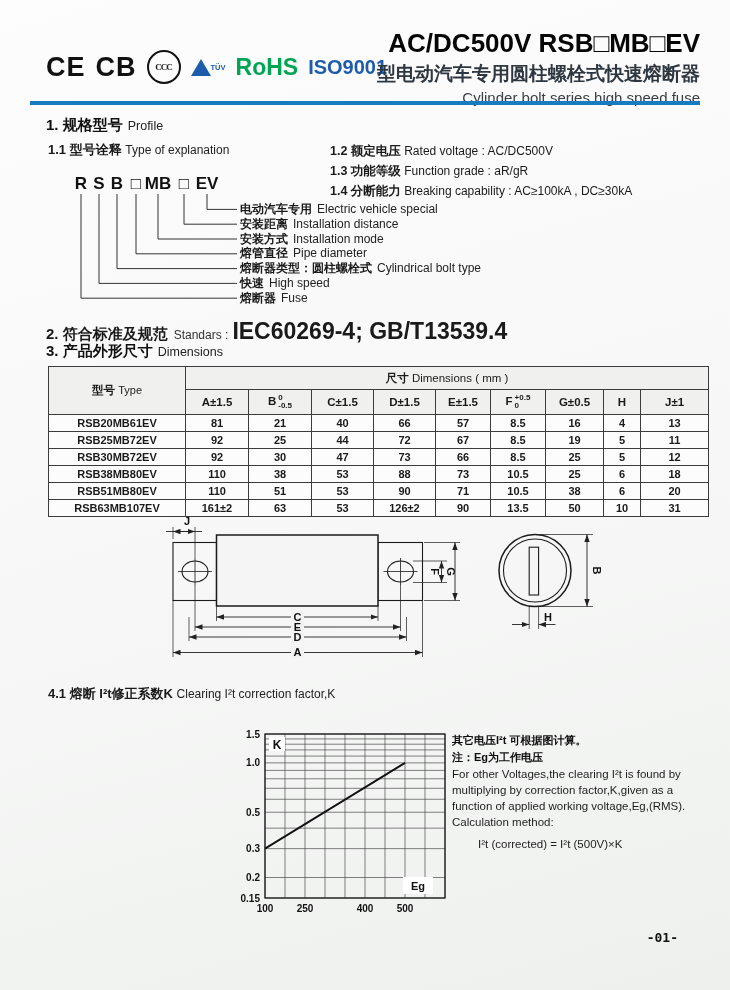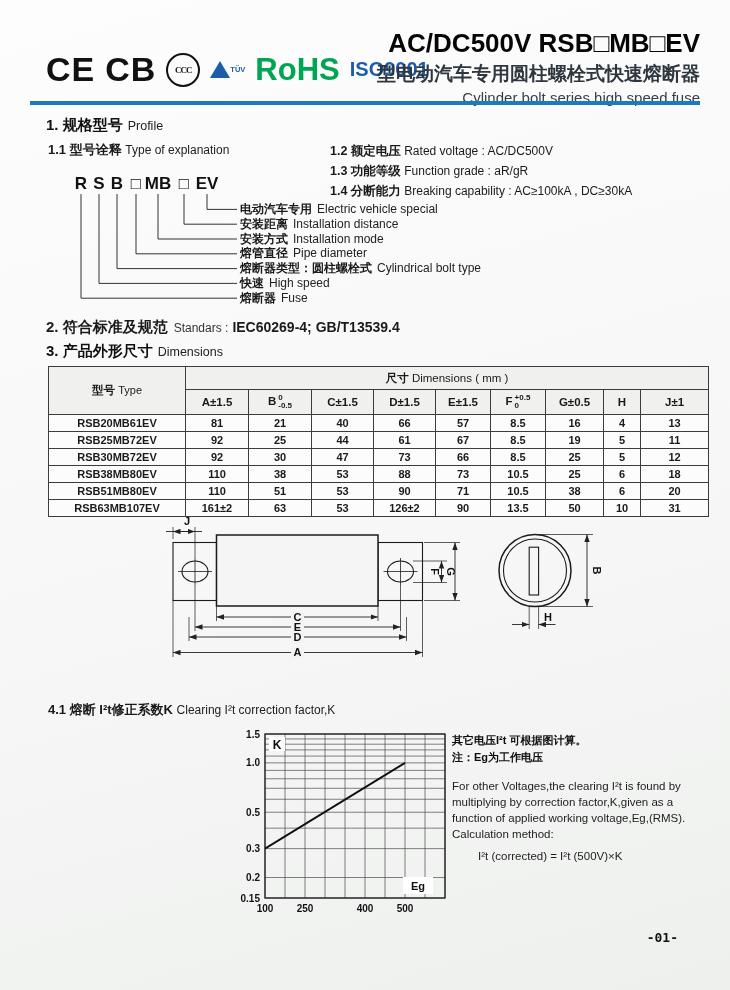--- a/index.html
+++ b/index.html
@@ -3,26 +3,26 @@
 <meta charset="utf-8">
 <style>
   html,body{margin:0;padding:0;background:#9a9a9a;}
   .page{
     position:relative;width:730px;height:990px;margin:0 auto;overflow:hidden;
     background:linear-gradient(165deg,#fdfdfd 0%,#f6f7f6 55%,#eef0ee 100%);
     font-family:"Liberation Sans","DejaVu Sans",sans-serif;color:#1a1a1a;
   }
   
   .certs{position:absolute;left:46px;top:50px;display:flex;align-items:center;gap:10px;}
-  .cert-txt{font-weight:800;font-size:34px;letter-spacing:1px;color:#111;}
+  .cert-txt{font-weight:800;font-size:27px;letter-spacing:1px;color:#111;}
   .ccc{width:30px;height:30px;border:2.5px solid #111;border-radius:50%;display:flex;align-items:center;justify-content:center;font-size:9px;font-weight:800;letter-spacing:-1px;font-family:Liberation Serif, serif;}
   .tuv{display:flex;flex-direction:row;align-items:center;line-height:1;}
   .tuv .tri{width:0;height:0;border-left:10px solid transparent;border-right:10px solid transparent;border-bottom:17px solid #1c5cab;}
   .tuv .tuv-t{font-size:7.5px;font-weight:800;color:#1c5cab;margin-top:1px;}
-  .rohs{font-weight:800;font-size:31px;color:#00a553;}
+  .rohs{font-weight:800;font-size:23px;color:#00a553;}
   .iso{font-weight:800;font-size:20px;color:#1c5cab;}
   .htitle{position:absolute;right:30px;top:30px;text-align:right;}
   .htitle .t1{font-size:26px;font-weight:800;color:#060606;line-height:1.05;}
   .htitle .t2{font-size:19px;font-weight:700;color:#2e3640;margin-top:4px;}
   .htitle .t3{font-size:15px;color:#3a3f45;margin-top:2px;}
   .rule{position:absolute;left:30px;width:670px;top:101px;height:4px;background:#1a7cc0;}
   
   .sec{position:absolute;left:46px;}
   .sec .cn{font-size:15px;font-weight:800;color:#101010;}
   .sec .en{font-size:12.5px;font-weight:400;color:#222;margin-left:5px;}
@@ -33,34 +33,34 @@
   .spec-line{font-size:12px;line-height:20px;white-space:nowrap;}
   .spec-line b{font-size:12.5px;}
   .tok{position:absolute;top:0;transform:translateX(-50%);font-size:17px;font-weight:800;color:#111;}
   .code-labels{position:absolute;left:240px;top:202px;}
   .code-row{height:14.8px;line-height:14.8px;font-size:12px;white-space:nowrap;}
   .code-row b{font-weight:800;}
   .code-row span{color:#222;margin-left:5px;}
   .std-line{position:absolute;left:46px;top:318px;white-space:nowrap;}
   .std-line .cn{font-size:15px;font-weight:800;}
   .std-line .lbl{font-size:12px;color:#333;margin:0 4px 0 6px;}
-  .std-line .big{font-size:14px;font-weight:800;margin-top:36px;}
+  .std-line .big{font-size:23px;font-weight:800;margin-top:36px;}
   
   table.dims{position:absolute;left:48px;top:366px;width:660px;border-collapse:collapse;table-layout:fixed;}
   table.dims th,table.dims td{border:1px solid #3c3c3c;text-align:center;vertical-align:middle;padding:0;}
   table.dims thead th{background:#f0f1ef;font-size:11.5px;font-weight:700;height:22px;}
   table.dims td{background:#fcfcfc;font-size:11px;font-weight:700;height:16px;}
   .tolstack{display:inline-block;vertical-align:middle;margin-left:2px;font-size:8px;line-height:8px;font-weight:700;text-align:left;}
   .tolstack span{display:block;}
   
   .drawsvg{position:absolute;left:60px;top:512px;}
   .chartbox{position:absolute;left:236px;top:724px;}
   .sidenote{position:absolute;left:452px;top:732px;width:255px;}
   .sidenote .cnl{font-size:11px;font-weight:800;line-height:17px;color:#0e0e0e;white-space:nowrap;}
-  .sidenote .enp{margin-top:12px;font-size:11.5px;line-height:16px;color:#1d1d1d;}
+  .sidenote .enp{font-size:11.5px;line-height:16px;color:#1d1d1d;}
   .sidenote .formula{margin-top:8px;padding-left:26px;font-size:11.5px;color:#1d1d1d;}
   .pageno{position:absolute;right:52px;top:930px;font-family:"DejaVu Sans Mono","Liberation Mono",monospace;font-size:13px;font-weight:700;color:#111;}
 </style>
 </head>
 <body>
 
 <div class="page">
 
   <div class="certs">
     <span class="cert-txt">CE</span>
@@ -177,21 +177,21 @@
           <td>8.5</td>
           <td>16</td>
           <td>4</td>
           <td>13</td>
         </tr>
         <tr>
           <td>RSB25MB72EV</td>
           <td>92</td>
           <td>25</td>
           <td>44</td>
-          <td>61</td>
+          <td>72</td>
           <td>67</td>
           <td>8.5</td>
           <td>19</td>
           <td>5</td>
           <td>11</td>
         </tr>
         <tr>
           <td>RSB30MB72EV</td>
           <td>92</td>
           <td>30</td>
@@ -308,21 +308,21 @@
       <text x="390" y="63" transform="rotate(90 390 59.5)">G</text>
       <text x="237.5" y="108.5">C</text>
       <text x="237.5" y="118.5">E</text>
       <text x="237.5" y="128.5">D</text>
       <text x="237.5" y="144">A</text>
       <text x="533" y="58.5" transform="rotate(90 533 58.5)">B</text>
       <text x="484" y="108.5" text-anchor="start">H</text>
     </g>
   </svg>
 
-  <div class="sub" style="left:48px;top:701px">
+  <div class="sub" style="left:48px;top:685px">
     <b>4.1 熔断 I²t修正系数K</b>
     <span class="en">Clearing I²t correction factor,K</span>
   </div>
 
   <svg class="chartbox" width="230" height="192" viewBox="0 0 230 192">
       <g stroke="#4a4a4a" stroke-width="0.7">
         <line x1="29" y1="10" x2="29" y2="174"></line>
         <line x1="49" y1="10" x2="49" y2="174"></line>
         <line x1="69" y1="10" x2="69" y2="174"></line>
         <line x1="89" y1="10" x2="89" y2="174"></line>

